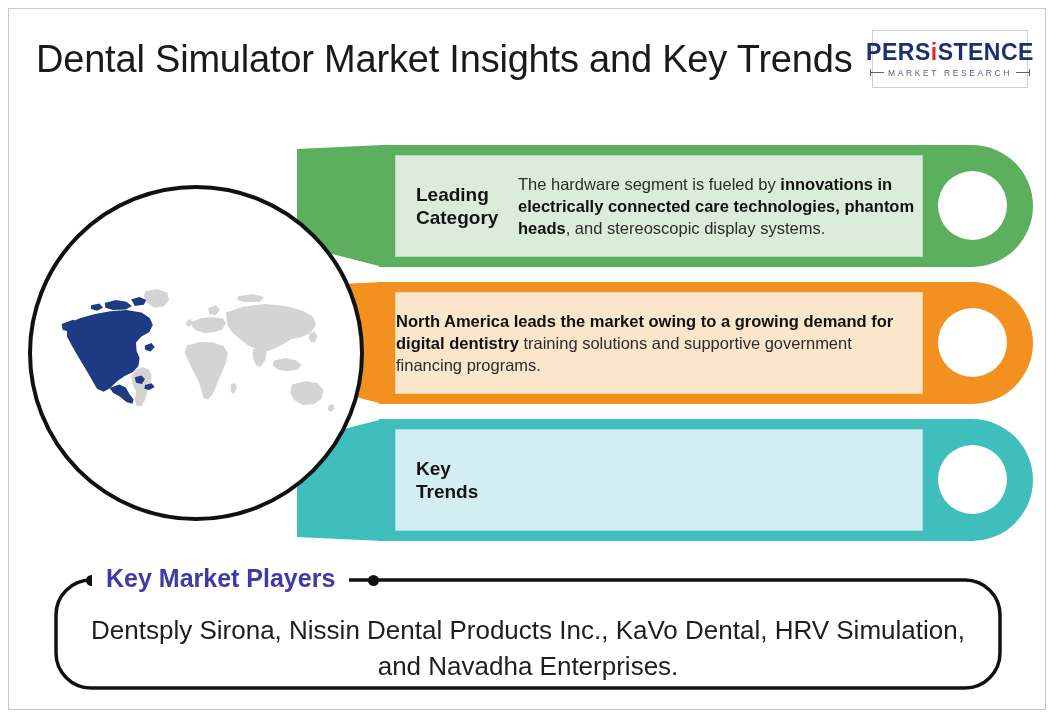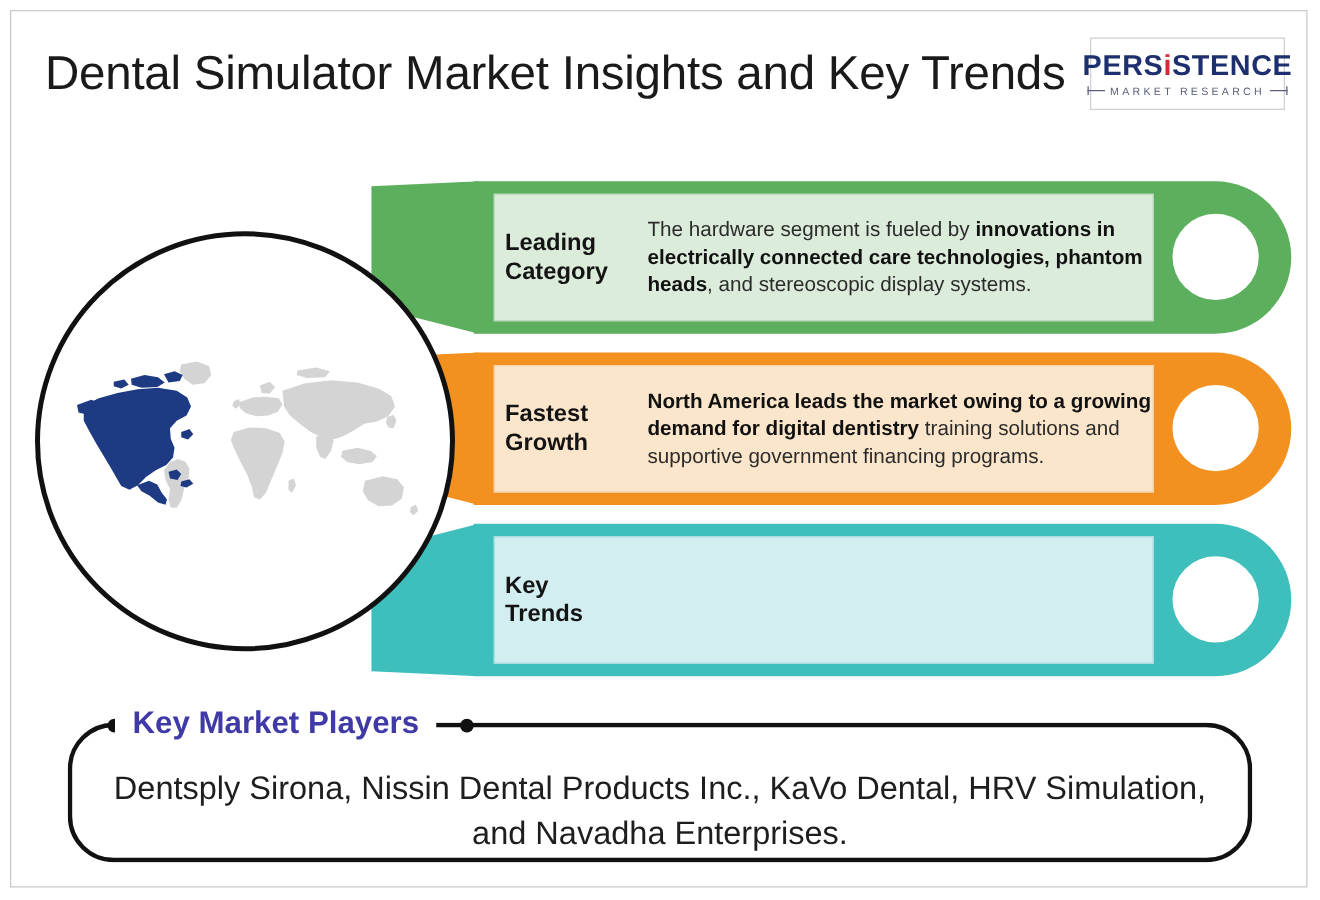--- a/index.html
+++ b/index.html
@@ -171,21 +171,21 @@
     top: 10px;
     width: 528px;
     height: 102px;
     box-sizing: border-box;
     display: flex;
     align-items: center;
   }
   .card-label {
     width: 122px;
     flex: 0 0 122px;
-    padding-left: 8px;
+    padding-left: 20px;
     box-sizing: border-box;
     font-size: 19px;
     font-weight: bold;
     color: #141414;
     line-height: 1.22;
   }
   .card-text {
     flex: 1;
     padding-right: 0;
     font-size: 16.5px;
@@ -346,24 +346,20 @@
       </div>
     </div>
 
     <div class="card card-2">
       <svg class="card-arrow" viewBox="0 0 86 122" preserveAspectRatio="none">
         <polygon points="0,4 86,0 86,122 0,100" fill="#f2911f"></polygon>
       </svg>
       <div class="card-body">
         <div class="card-hole"></div>
         <div class="card-panel">
-          <div class="card-label">
-            <span>Fastest</span><br>
-            <span>Growth</span>
-          </div>
           <div class="card-text"><b>North America leads the market owing to a growing demand for digital dentistry</b> training solutions and supportive government financing programs.</div>
         </div>
       </div>
     </div>
 
     <div class="card card-3">
       <svg class="card-arrow" viewBox="0 0 86 122" preserveAspectRatio="none">
         <polygon points="0,22 86,0 86,122 0,118" fill="#3ebfbc"></polygon>
       </svg>
       <div class="card-body">

